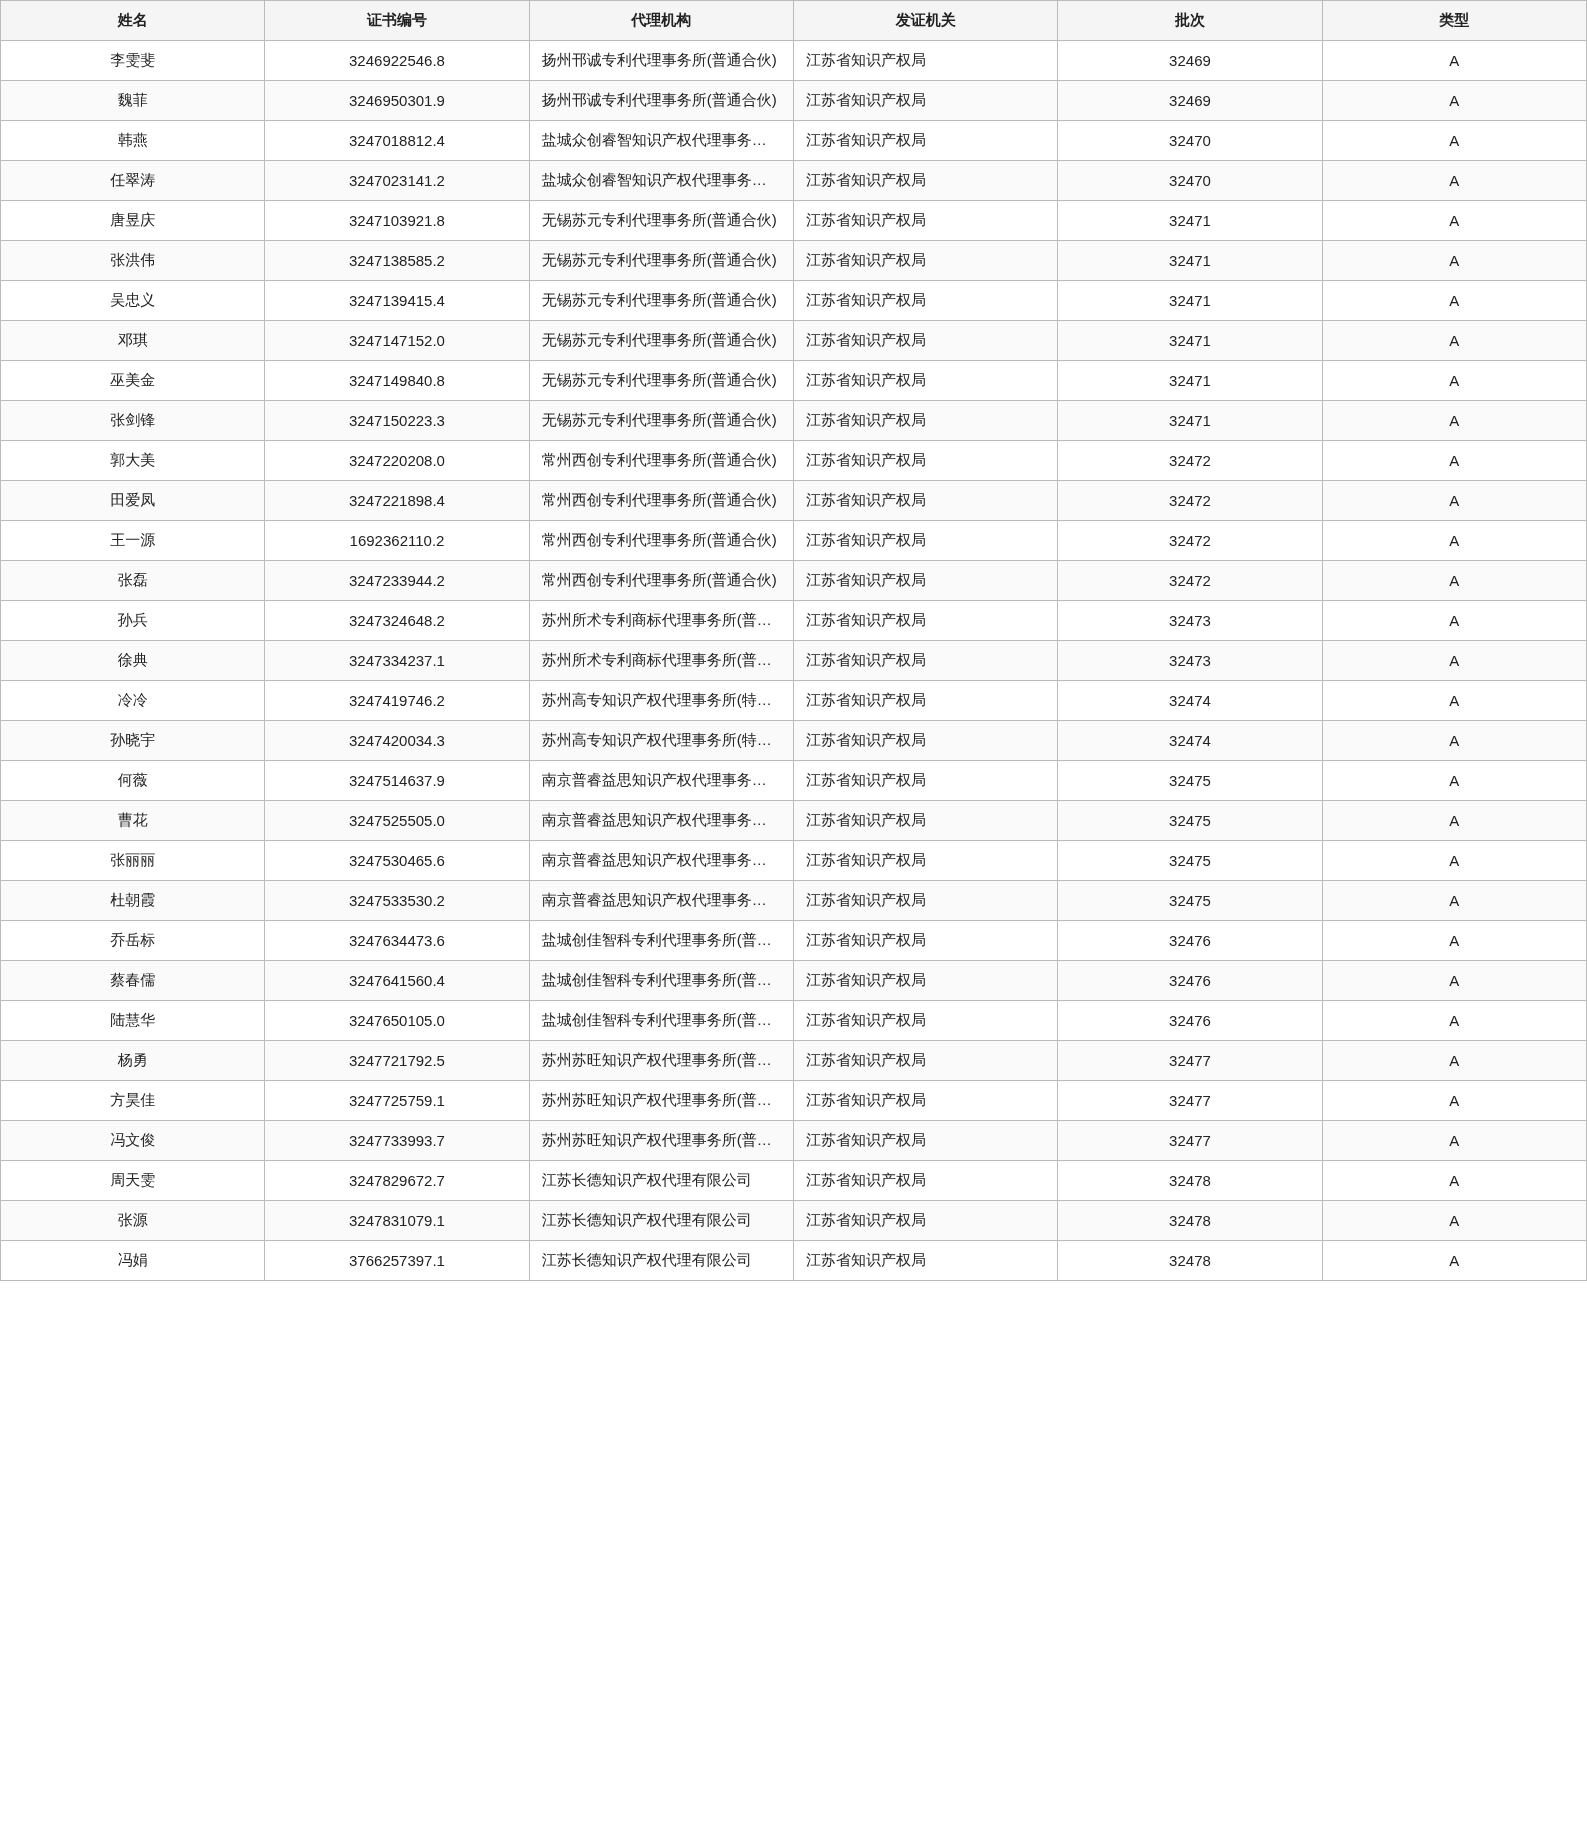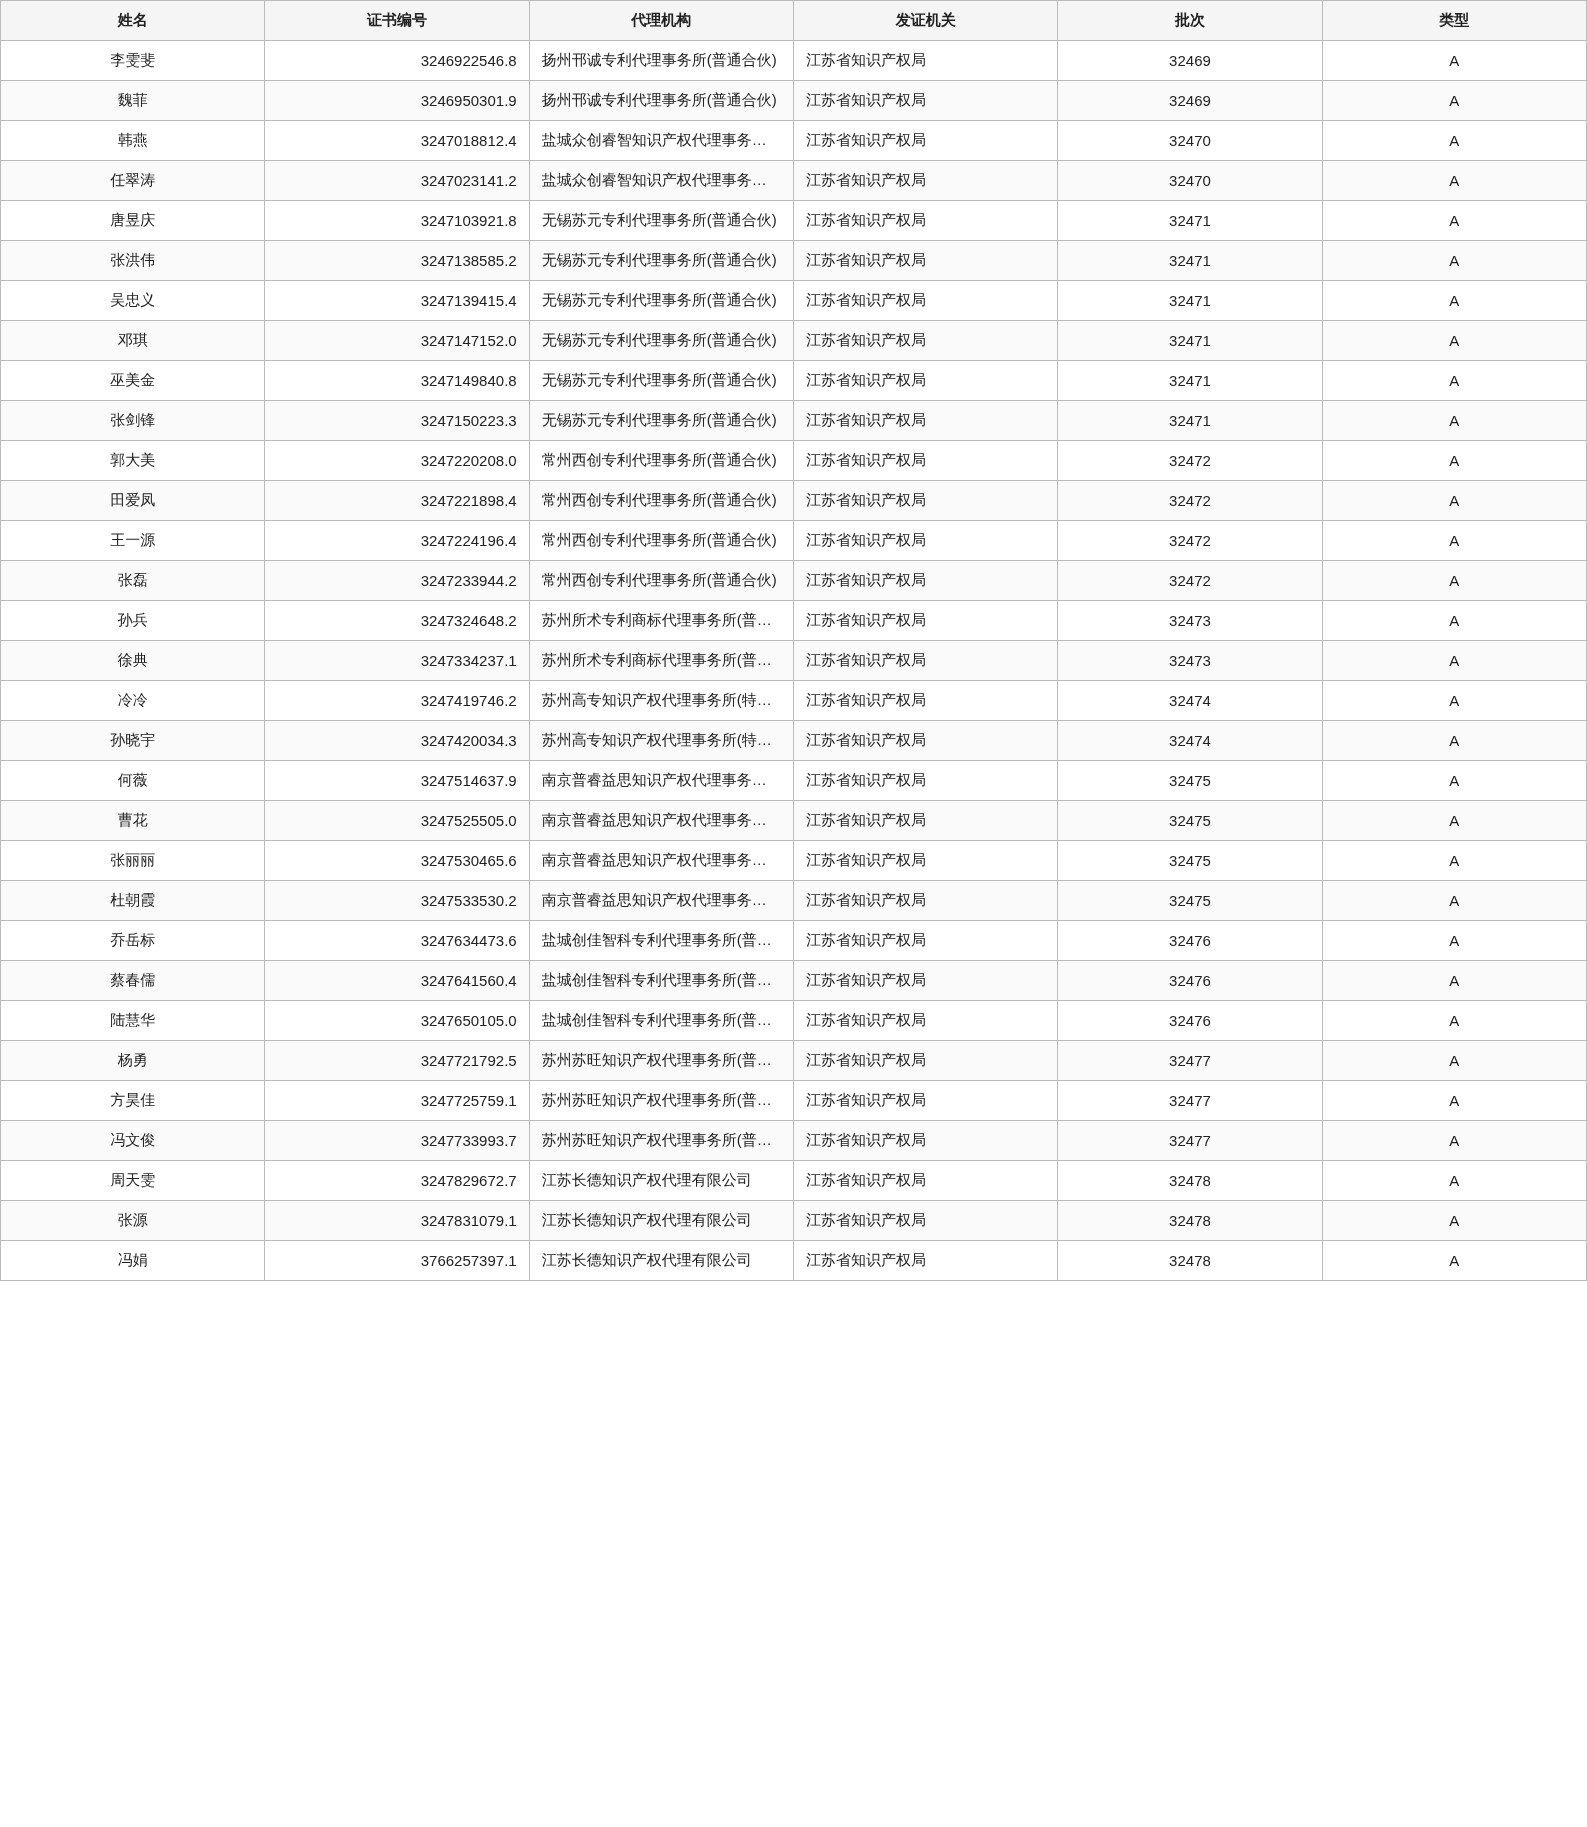--- a/index.html
+++ b/index.html
@@ -22,21 +22,21 @@
       white-space: nowrap;
       overflow: hidden;
       text-overflow: ellipsis;
     }
     th {
       background: #f5f5f5;
       font-weight: bold;
       text-align: center;
     }
     td:nth-child(1) { width: 100px; text-align: center; font-family: Liberation Mono, monospace; }
-    td:nth-child(2) { width: 160px; text-align: right; }
+    td:nth-child(2) { width: 160px; text-align: center; }
     td:nth-child(3) { width: 420px; }
     td:nth-child(4) { width: 160px; }
     td:nth-child(5) { width: 80px; text-align: center; }
     td:nth-child(6) { width: 60px; text-align: center; }
     tr:nth-child(even) { background: #fafafa; }
   </style>
 </head>
 <body>
 
 <table>
@@ -142,21 +142,21 @@
       <tr>
         <td>田爱凤</td>
         <td>3247221898.4</td>
         <td>常州西创专利代理事务所(普通合伙)</td>
         <td>江苏省知识产权局</td>
         <td>32472</td>
         <td>A</td>
       </tr>
       <tr>
         <td>王一源</td>
-        <td>3247224196.4</td>
+        <td>1692362110.2</td>
         <td>常州西创专利代理事务所(普通合伙)</td>
         <td>江苏省知识产权局</td>
         <td>32472</td>
         <td>A</td>
       </tr>
       <tr>
         <td>张磊</td>
         <td>3247233944.2</td>
         <td>常州西创专利代理事务所(普通合伙)</td>
         <td>江苏省知识产权局</td>

